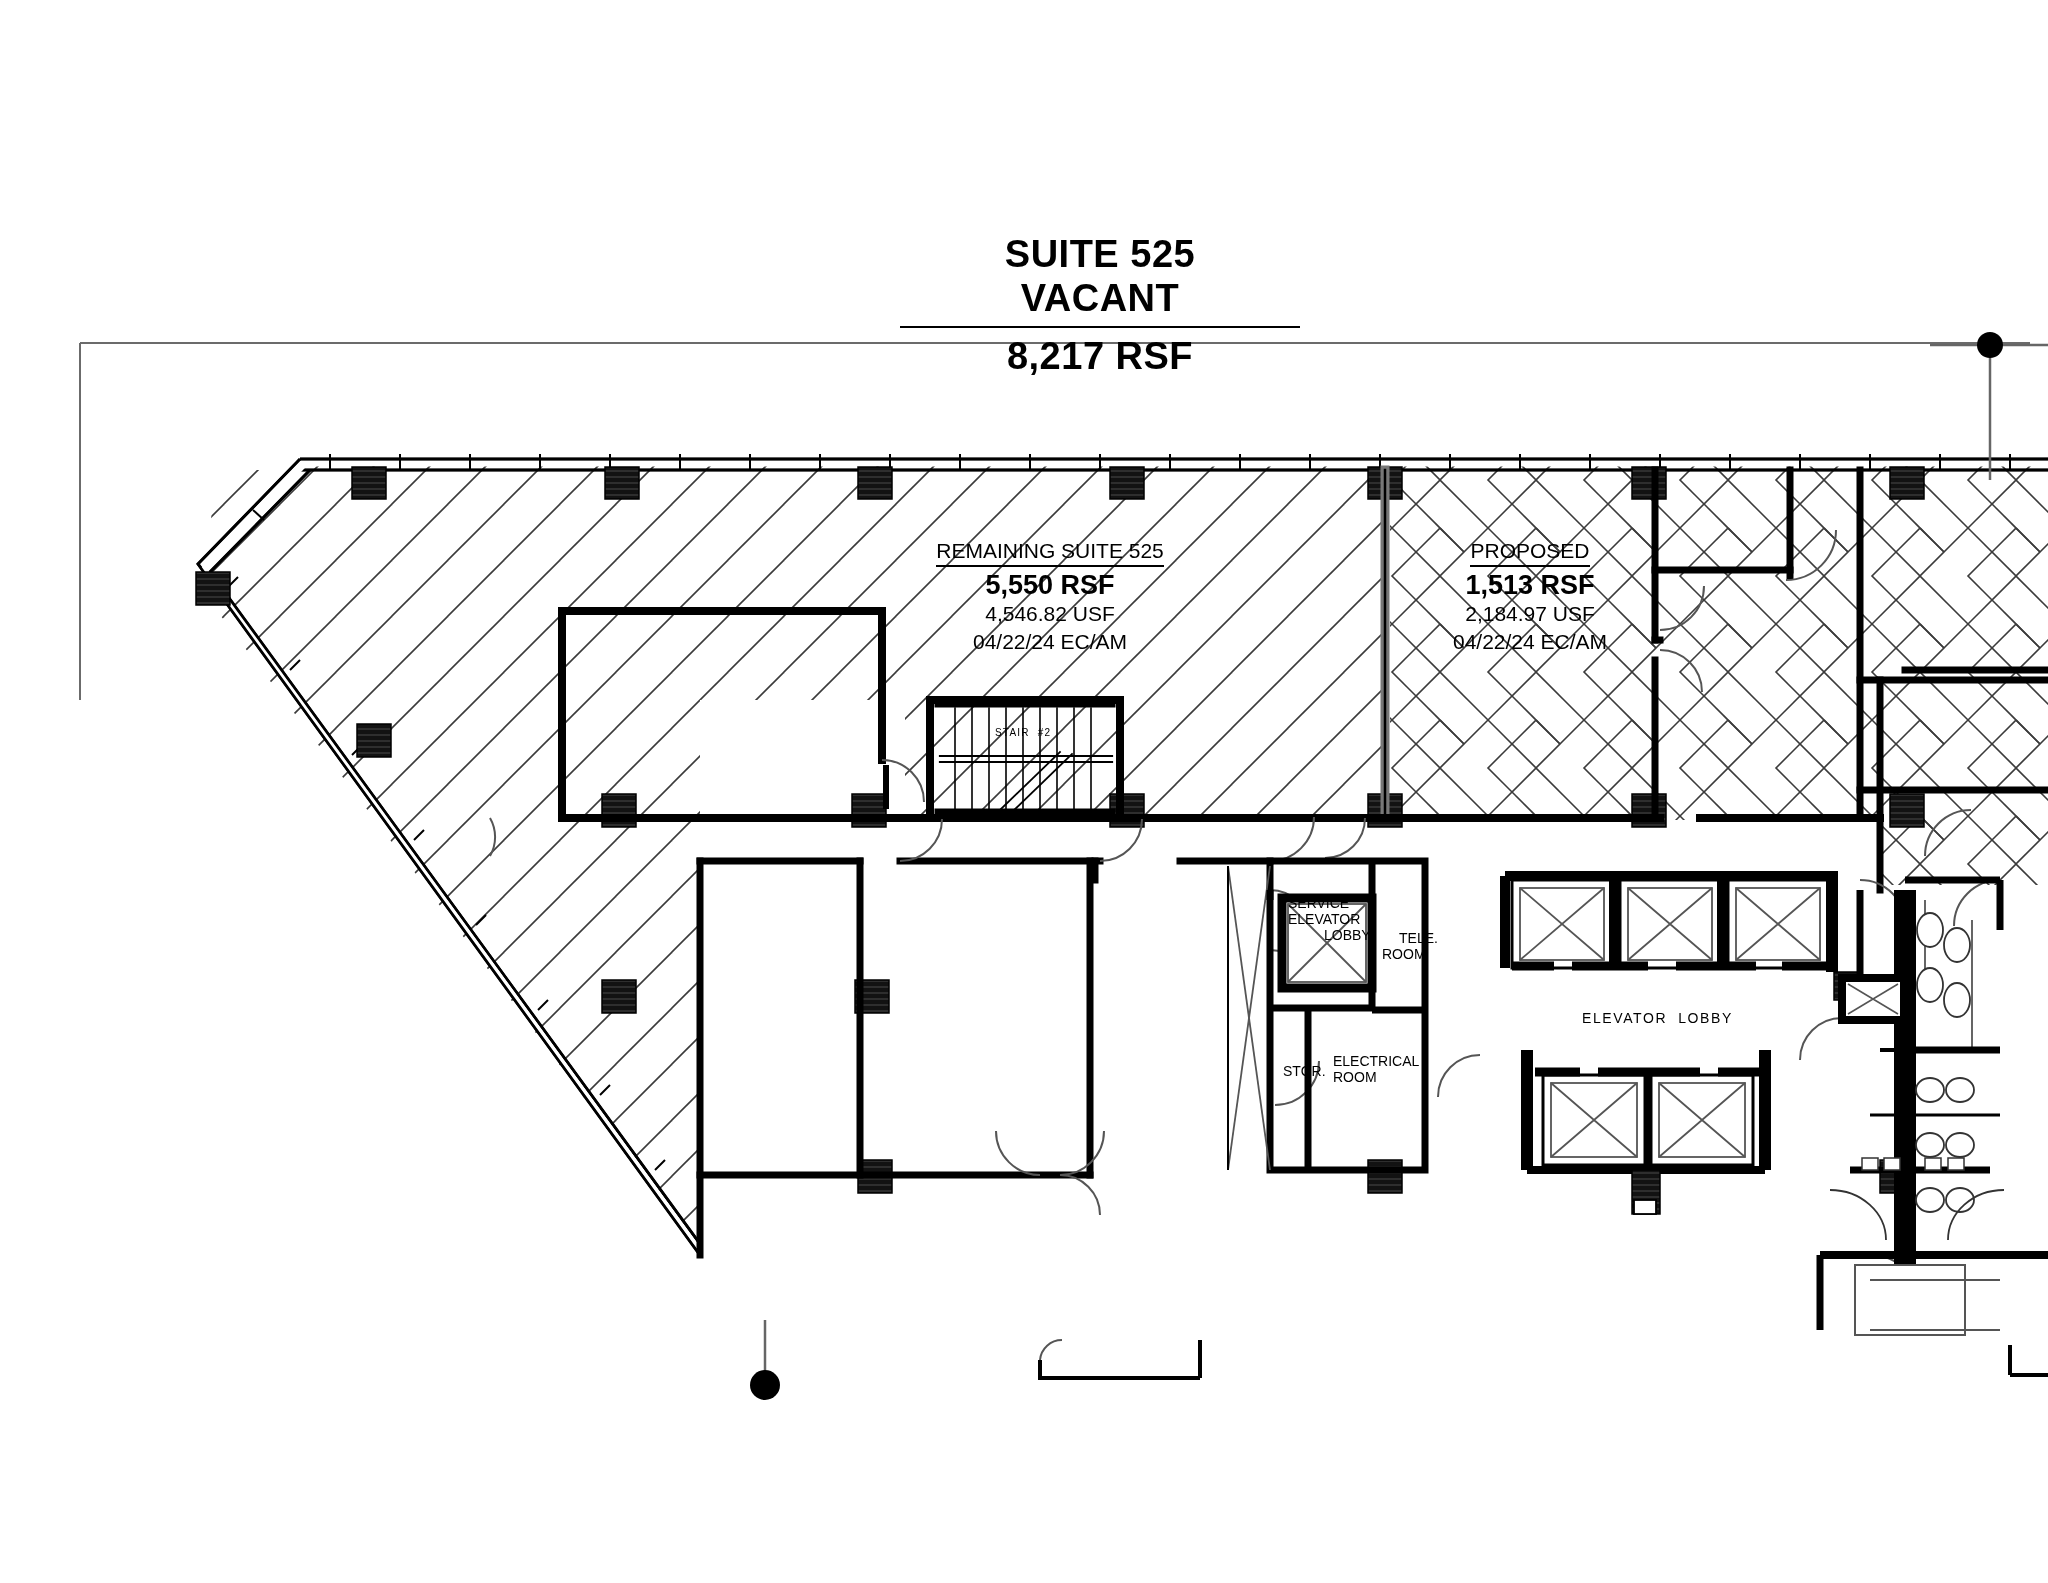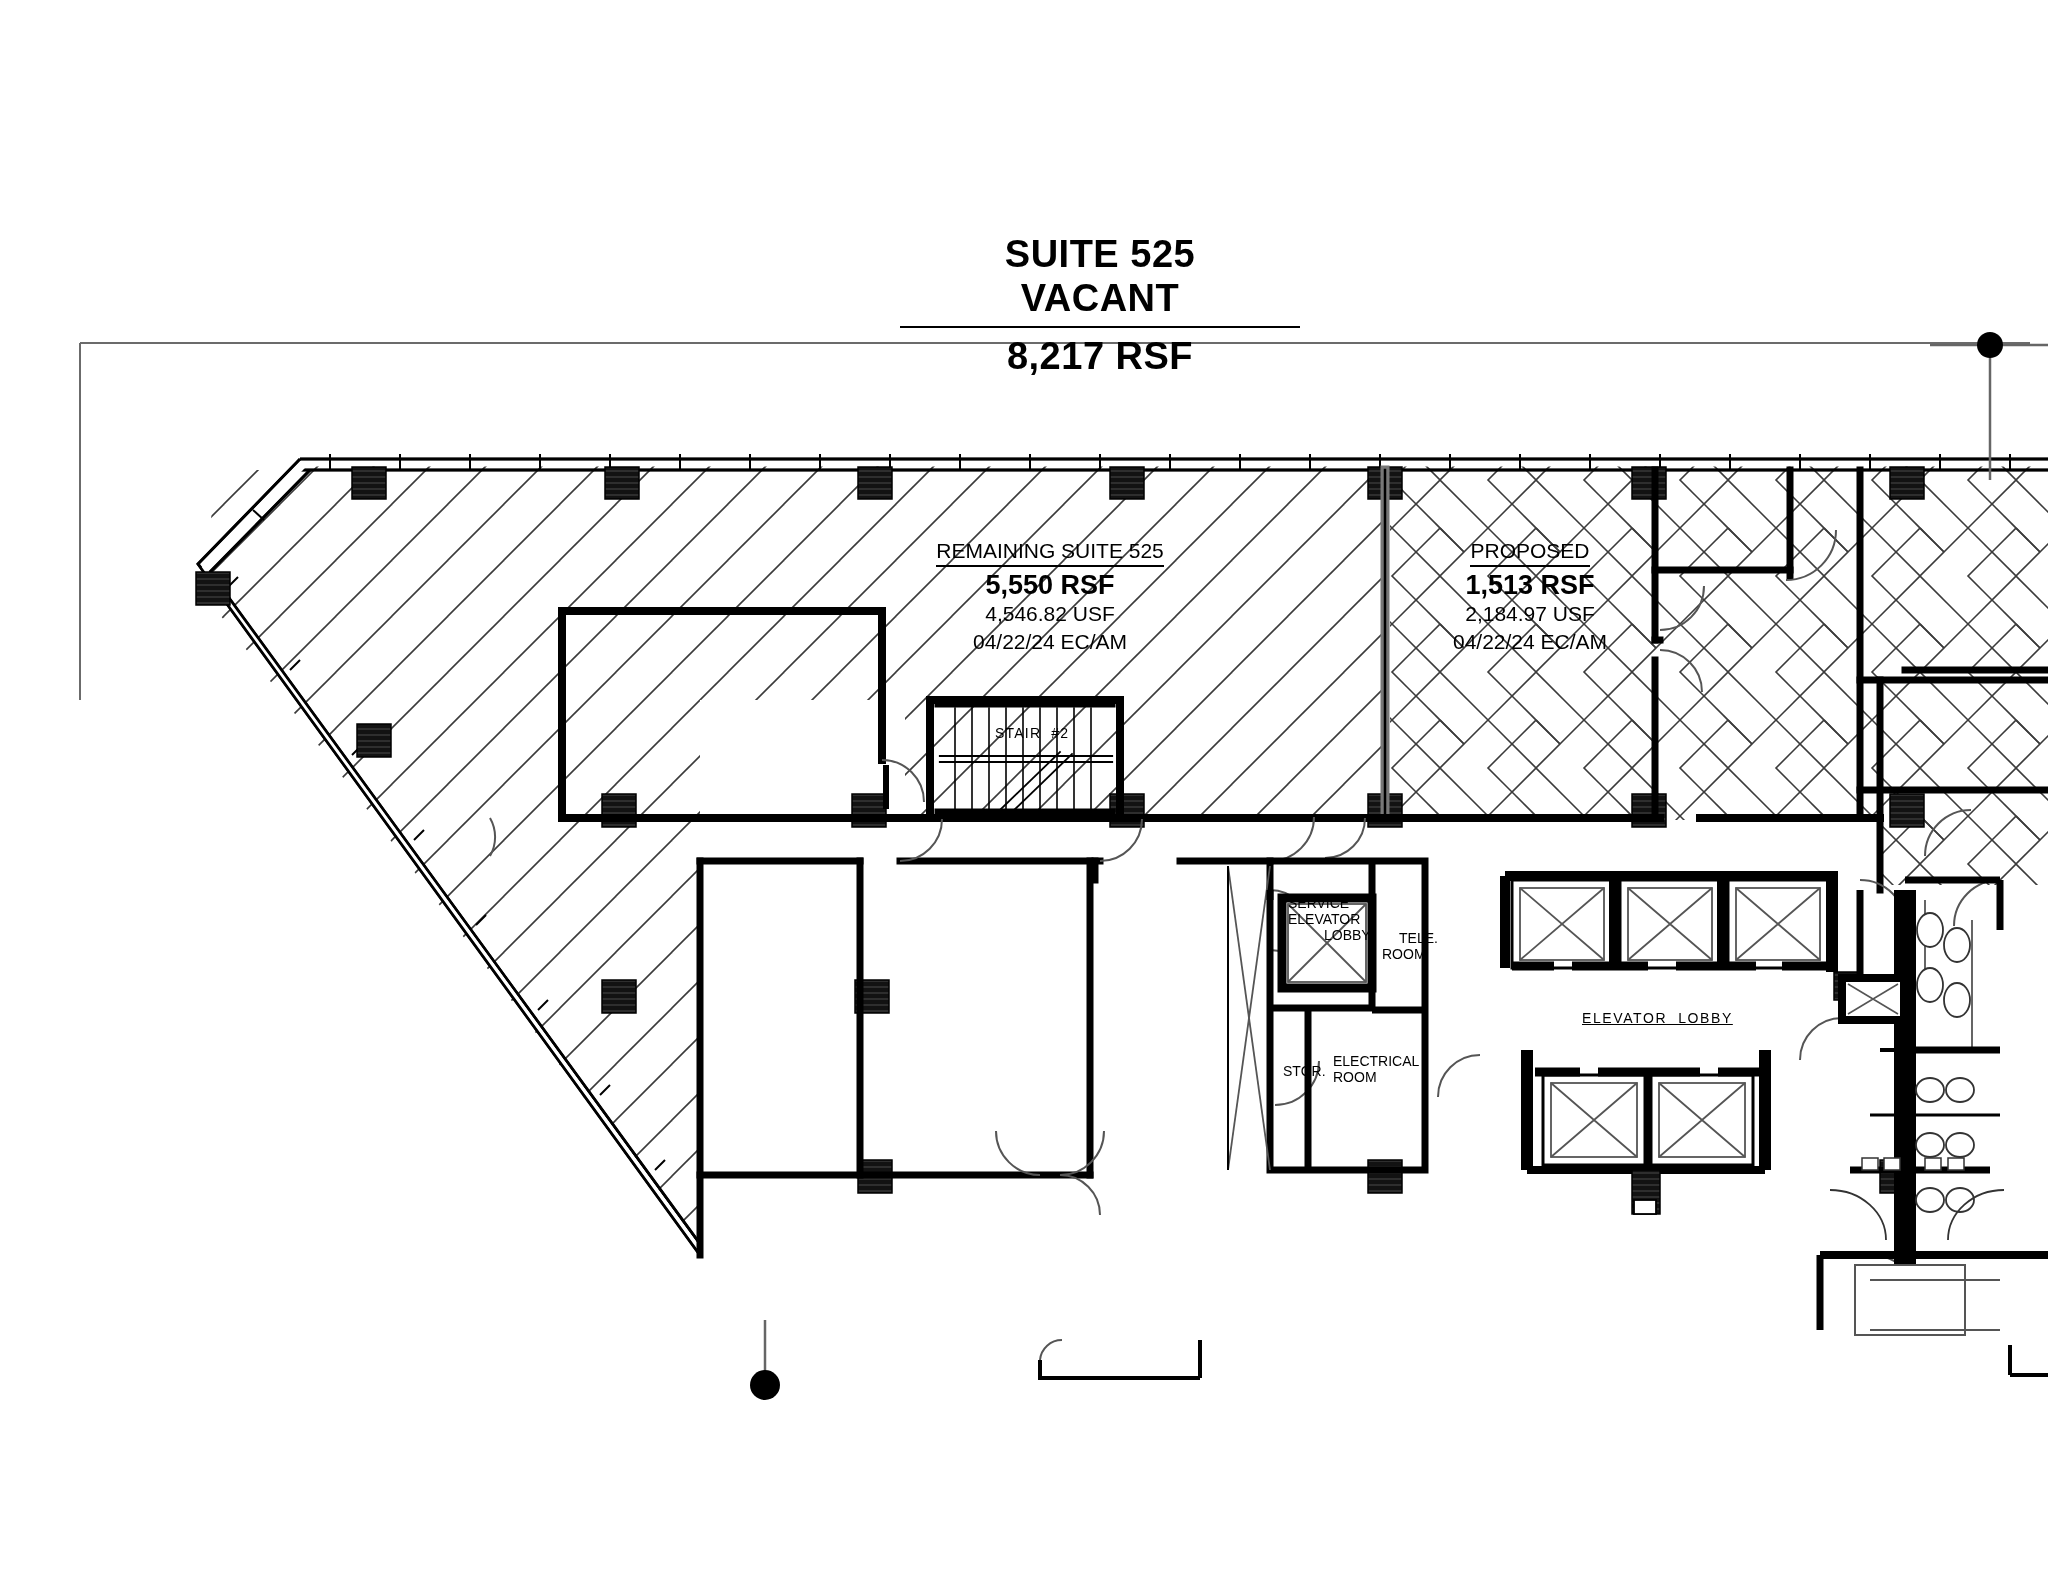--- a/index.html
+++ b/index.html
@@ -38,21 +38,21 @@
   .areablock .ab-date{
     font-size:21px;color:#000;line-height:28px;white-space:nowrap;
   }
 
   
   .roomlabel{
     position:absolute;font-size:14px;line-height:16px;color:#000;
     font-family:"Liberation Sans", sans-serif;pointer-events:none;white-space:pre;
   }
   .roomlabel.wide{letter-spacing:1.6px;font-size:14px;}
-  .roomlabel.stair{letter-spacing:1.2px;font-size:14px;}
+  .roomlabel.stair{letter-spacing:1.2px;font-size:10px;}
 </style>
 </head>
 <body>
 
 <div id="stage">
 
   <svg class="plan" viewBox="0 0 2048 1583" xmlns="http://www.w3.org/2000/svg">
     <defs>
 
       <pattern id="hatchDiag" width="56" height="56" patternUnits="userSpaceOnUse" patternTransform="rotate(0)">
@@ -447,15 +447,15 @@
   <div class="roomlabel" style="left:1288px;top:927px;margin-left:36px;">LOBBY</div>
 
   <div class="roomlabel" style="left:1382px;top:930px;margin-left:17px;">TELE.</div>
   <div class="roomlabel" style="left:1382px;top:946px;">ROOM</div>
 
   <div class="roomlabel" style="left:1333px;top:1053px;">ELECTRICAL</div>
   <div class="roomlabel" style="left:1333px;top:1069px;">ROOM</div>
 
   <div class="roomlabel" style="left:1283px;top:1063px;">STOR.</div>
 
-  <div class="roomlabel wide" style="left:1582px;top:1010px;text-decoration:underline;">ELEVATOR  LOBBY</div>
+  <div class="roomlabel wide" style="left:1582px;top:1010px;">ELEVATOR  LOBBY</div>
 
 </div>
 
 </body></html>

